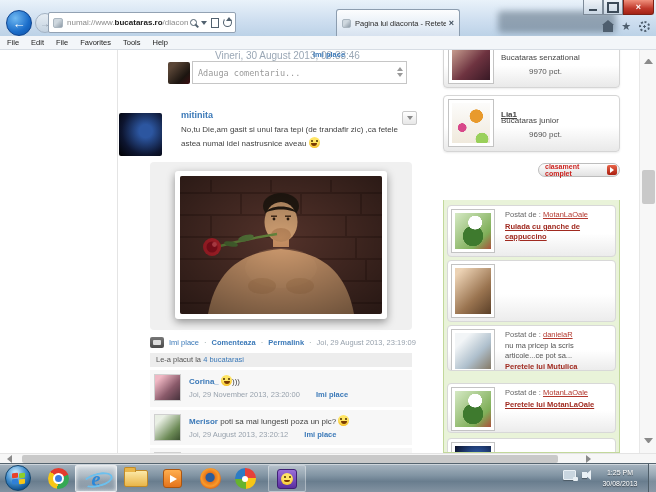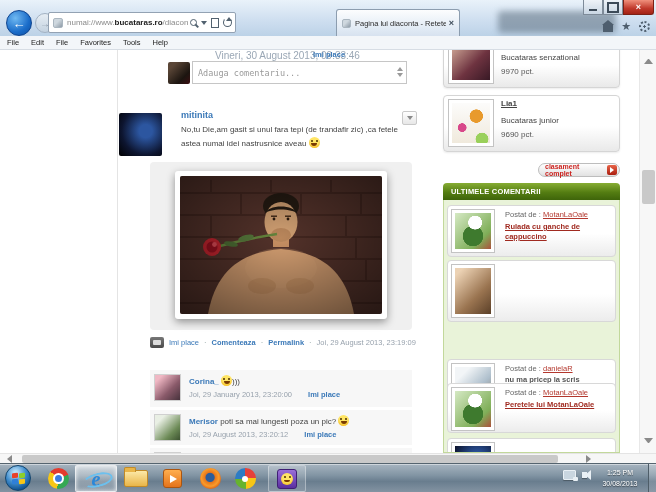--- a/index.html
+++ b/index.html
@@ -156,53 +156,53 @@
   .framed { border:1px solid #c3c3c3; box-shadow: inset 0 0 0 3px #fff; }
   .rank-av { position:absolute; left:4px; top:3px; width:46px; }
   .av-r1 { height:42px; background: linear-gradient(135deg,#caa192 10%,#6e3340 55%,#2e1420) padding-box; }
   .av-r2 { height:48px; background:
       radial-gradient(circle at 62% 35%, #e89a2c 16%, transparent 17%),
       radial-gradient(circle at 30% 60%, #d8488a 10%, transparent 11%),
       radial-gradient(circle at 75% 85%, #9ad05a 12%, transparent 13%),
       linear-gradient(#fdfdfd,#efe8da) padding-box; }
   .rank-name { font-size:8.5px; font-weight:bold; color:#b03028; text-decoration:underline; }
   .rank-line { position:absolute; left:57px; font-size:8px; color:#444; }
-  .rank-pts { color:#555; }
+  .rank-pts { color:#555;margin-left:28px; }
   .rank-btn { position:absolute; left:538px; top:113px; width:82px; height:14px; border-radius:7px;
     border:1px solid #bdbdbd; background: linear-gradient(#fefefe,#e2e2e2);
     display:flex; align-items:center; justify-content:flex-end; gap:3px; padding:0 2px 0 6px;
     font-size:7px; font-weight:bold; color:#cc2420; }
   .btn-arrow { width:10px; height:10px; border-radius:2px; background:linear-gradient(#e86448,#ab1e10);
     display:flex; align-items:center; justify-content:center; flex:none; }
   .btn-arrow::after { content:""; border-left:4px solid #fff; border-top:3px solid transparent; border-bottom:3px solid transparent; }
   .latest-header { position:absolute; left:443px; top:133px; width:177px; height:17px;
     border-radius:4px 4px 0 0; background: linear-gradient(#87ad34,#547d12 55%,#3e640a);
     color:#fff; font-size:7.5px; font-weight:bold; letter-spacing:.2px; line-height:17px; padding-left:8px; }
   .latest-panel { position:absolute; left:443px; top:150px; width:177px; height:253px;
     background:#e9f3d9; border:1px solid #c2d89b; border-top:none; overflow:hidden; }
   .sb-card { position:absolute; left:3px; width:169px; border:1px solid #d8d8d8; border-radius:4px;
     background: linear-gradient(180deg,#ffffff 55%,#ececec); overflow:hidden; }
   .cardA { top:5px;  height:52px; }
   .cardB { top:60px; height:62px; }
-  .cardC { top:125px; height:46px;margin-top:34px; }
+  .cardC { top:125px; height:46px; }
   .cardD { top:183px; height:50px; }
   .cardE { top:238px; height:50px; }
   .sb-av { position:absolute; left:3px; top:3px; width:44px; height:44px; }
   .cardB .sb-av { height:54px; }
   .av-chef { background:
       radial-gradient(circle at 55% 30%, #fff 18%, transparent 19%),
       radial-gradient(circle at 50% 62%, #3e7a2e 30%, transparent 31%),
       linear-gradient(135deg,#dff0d0,#7fae58 70%,#b33); }
   .av-sB { background: linear-gradient(135deg,#ecd2b4 15%,#9a7450 60%,#4e3520); }
   .av-sC { background: linear-gradient(135deg,#f2f5f7 25%,#aebfcc 60%,#7c6a50); }
   .av-sE { background: radial-gradient(circle at 60% 40%, #2c56a0 18%, #0d1530 70%, #000); }
   .sb-text { margin-left:57px; padding-top:4px; font-size:7.5px; color:#666; line-height:10px; }
   .sb-user { color:#b3372d; text-decoration:underline;text-align:right; }
   .sb-link { display:block; margin-top:2px; color:#a02a20; font-weight:bold; text-decoration:underline; line-height:10px; padding-right:3px; }
-  .sb-note { display:block; margin-top:1px; color:#555; line-height:9.5px; padding-right:8px;font-weight:bold; }
+  .sb-note { display:block; margin-top:1px; color:#555; line-height:9.5px; padding-right:8px; }
   
   .vsb { position:absolute; left:639px; top:0; width:17px; height:403px; background:#f7f7f7; border-left:1px solid #e8e8e8; }
   .vsb-btn { position:absolute; left:4px; width:9px; height:9px; }
   .tri.up    { border-left:4px solid transparent; border-right:4px solid transparent; border-bottom:5px solid #8a8a8a; }
   .tri.down  { border-left:4px solid transparent; border-right:4px solid transparent; border-top:5px solid #8a8a8a; }
   .tri.left  { border-top:4px solid transparent; border-bottom:4px solid transparent; border-right:5px solid #8a8a8a; }
   .tri.right { border-top:4px solid transparent; border-bottom:4px solid transparent; border-left:5px solid #8a8a8a; }
   .vsb-thumb { position:absolute; left:2px; top:120px; width:13px; height:34px; background:#c9c9c9; border-radius:2px; }
   .hsb { position:absolute; left:0; top:453px; width:656px; height:10px; background:#f6f6f6; border-top:1px solid #e4e4e4; }
   .hsb-thumb { position:absolute; left:22px; top:1px; width:536px; height:8px; background:#c9c9c9; border-radius:2px; }
@@ -380,29 +380,33 @@
     <span class="act-ico"></span>
     <a class="lnk">Imi place</a>
     <span class="dot">·</span>
     <a class="lnk b">Comenteaza</a>
     <span class="dot">·</span>
     <a class="lnk b">Permalink</a>
     <span class="dot">·</span>
     <span class="gray">Joi, 29 August 2013, 23:19:09</span>
   </div>
 
+  <div class="likes-bar">
+    <span>Le-a placut la</span>
+    <a class="lnk">4 bucatarasi</a>
+  </div>
 
   <div class="comment-row c1">
     <div class="c-avatar av-c1"></div>
     <div class="c-body">
       <a class="lnk b">Corina_</a>
       <span class="smiley"></span><span>)))</span>
     </div>
     <div class="c-meta">
-      <span class="gray">Joi, 29 January 2013, 23:20:00</span>
+      <span class="gray">Joi, 29 November 2013, 23:20:00</span>
       <a class="lnk b like">Imi place</a>
     </div>
   </div>
 
   <div class="comment-row c2">
     <div class="c-avatar av-c2"></div>
     <div class="c-body">
       <a class="lnk b">Merisor</a>
       <span>poti sa mai lungesti poza un pic?</span> <span class="smiley"></span>
     </div>
@@ -421,30 +425,29 @@
     </div>
   </div>
 
   <div class="rank-card rank1">
     <div class="rank-av av-r1 framed" style="height:42px;"></div>
     <span class="rank-line" style="top:14px;">Bucataras senzational</span>
     <span class="rank-line rank-pts" style="top:28px;">9970 pct.</span>
   </div>
   <div class="rank-card rank2">
     <div class="rank-av av-r2 framed"></div>
-    <a class="rank-line rank-name" style="top:3px;text-align:center;">Lia1</a>
+    <a class="rank-line rank-name" style="top:14px;text-align:center;">Lia1</a>
     <span class="rank-line" style="top:20px;">Bucataras junior</span>
     <span class="rank-line rank-pts" style="top:34px;">9690 pct.</span>
   </div>
   <div class="rank-btn">
     <span>clasament complet</span>
     <span class="btn-arrow"></span>
   </div>
 
-  <div class="latest-header">ULTIMELE COMENTARII</div>
   <div class="latest-panel">
 
     <div class="sb-card cardA">
       <div class="sb-av av-chef framed"></div>
       <div class="sb-text">
         <span>Postat de</span> <span>:</span>
         <a class="sb-user">MotanLaOale</a>
         <a class="sb-link">Rulada cu ganche de cappuccino</a>
       </div>
     </div>

